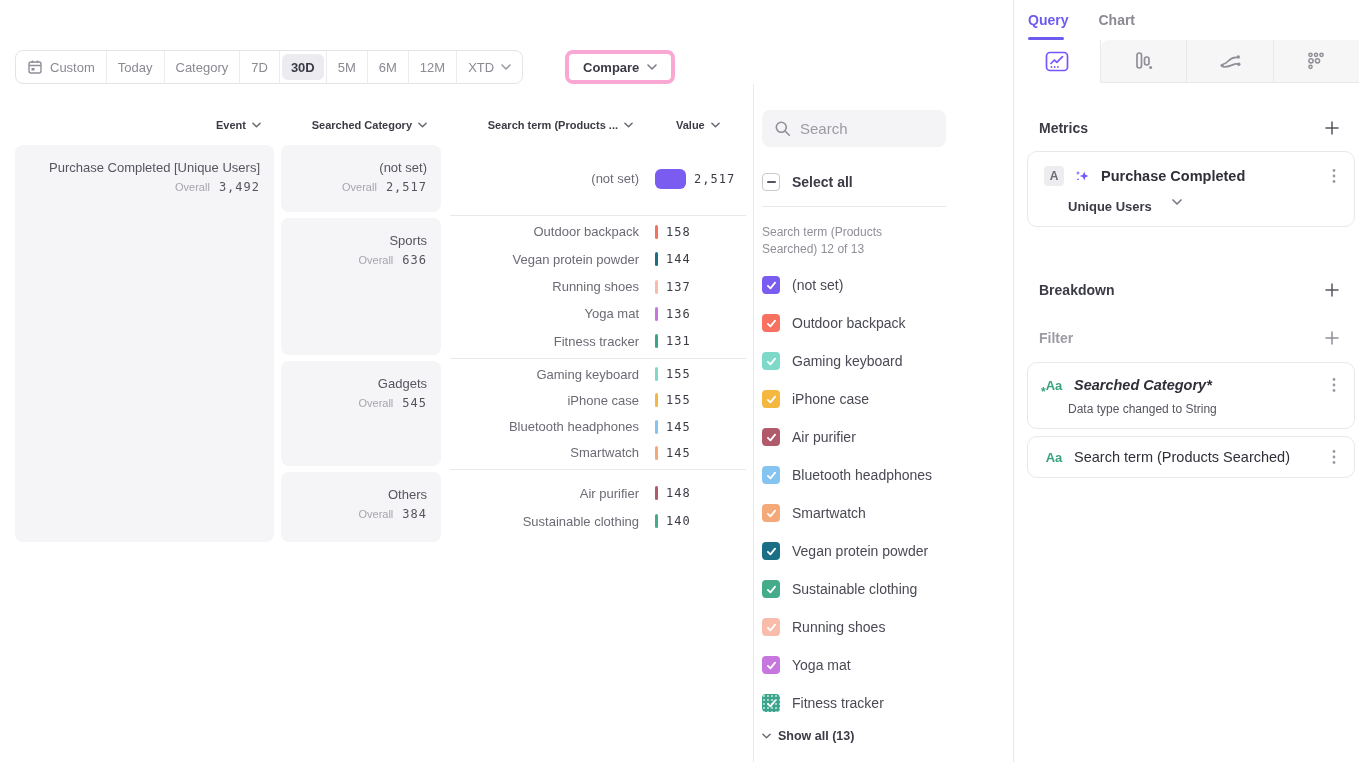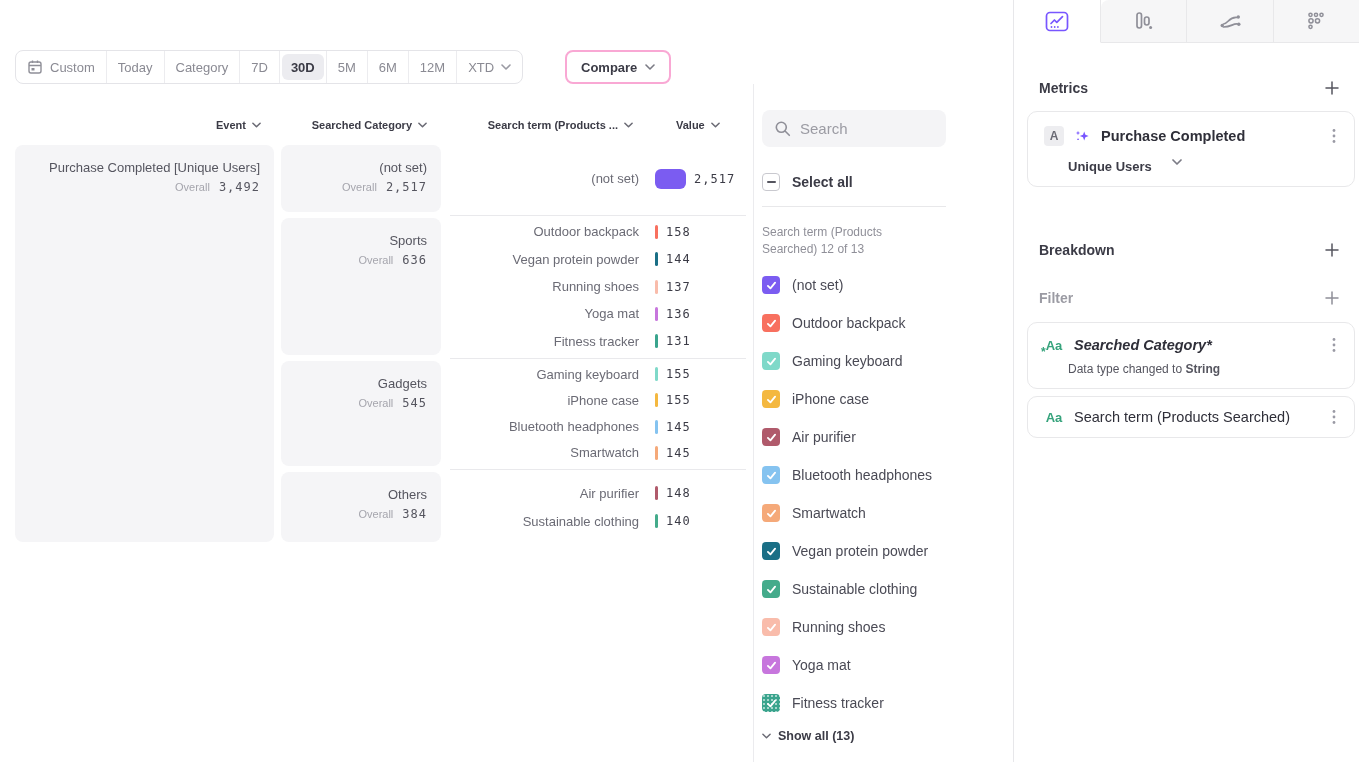--- a/index.html
+++ b/index.html
@@ -11,21 +11,21 @@
   
   .toolbar-seg { position:absolute; left:15px; top:50px; height:34px; display:flex; align-items:stretch;
     border:1px solid #e4e4e8; border-radius:8px; background:#fff; }
   .seg { display:flex; align-items:center; gap:7px; padding:0 11px; font-size:13px; font-weight:500;
     color:#8a8a93; cursor:pointer; border-left:1px solid #ececef; position:relative; white-space:nowrap; }
   .seg:first-child { border-left:none; }
   .seg.active { color:#3b3b46; font-weight:700; }
   .seg.active::before { content:''; position:absolute; inset:3px 2px; background:#ececf0; border-radius:6px; z-index:0; }
   .seg > * { position:relative; z-index:1; }
   .btn { position:absolute; height:34px; display:flex; align-items:center; gap:8px; padding:0 14px;
-    border:2px solid #f9a8d4; border-radius:8px; background:#fff; font-size:13px; font-weight:700; color:#3b3b46; cursor:pointer; }
+    border:4px solid #f9a8d4; border-radius:8px; background:#fff; font-size:13px; font-weight:700; color:#3b3b46; cursor:pointer; }
   .btn-compare { left:565px; top:50px; }
   .btn-bar { left:862px; top:51px; height:33px; border-radius:10px; }
   .chev { color:#7b7b85; flex:0 0 auto; }
   .seg .chev { color:#9a9aa3; }
 
   
   .col-head { position:absolute; top:117px; height:16px; display:flex; align-items:center; gap:6px;
     font-size:11px; font-weight:700; color:#3b3b46; cursor:pointer; }
   .col-head .chev { color:#6b6b75; }
   .h-event { left:15px; width:246px; justify-content:flex-end; }
@@ -100,21 +100,21 @@
   .kebab { width:16px; height:16px; display:flex; align-items:center; justify-content:center; cursor:pointer; flex:0 0 auto; }
   .measure-row { margin-left:24px; margin-top:13px; display:flex; gap:20px; cursor:pointer; }
   .measure-row .m { font-size:13px; font-weight:700; color:#3b3b46; }
   .mt-metrics { margin-top:36px; } .mt-card { margin-top:15px; } .mt-filter { margin-top:31px; }
   .mt-breakdown { margin-top:54px; } .mt-bcard1 { margin-top:16px; } .mt-bcard2 { margin-top:7px; }
   .aa-icon { position:relative; width:20px; flex:0 0 auto; font-size:13px; font-weight:700; color:#36a37c; text-align:center; }
   .aa-icon .ast { position:absolute; left:-3px; bottom:-6px; font-size:12px; color:#36a37c; font-style:normal; }
   .bd-label { font-size:14.5px; font-weight:500; color:#2f2f39; flex:1; }
   .bd-label.mod { font-style:italic; font-weight:700; }
   .bd-note { margin-left:24px; margin-top:9px; font-size:12px; color:#55555f; }
-  .bd-note b { font-weight:700; }
+  .bd-note b { font-weight:400; }
   .qcard.slim { padding:12px 12px 12px 16px; }
 
   svg { display:block; }
 </style>
 </head>
 <body>
 
 <div class="app">
 
   <div class="toolbar-seg">
@@ -479,20 +479,28 @@
             <svg width="9" height="6" viewBox="0 0 10 6">
               <path d="M1 1l4 4 4-4" fill="none" stroke="currentColor" stroke-width="1.6" stroke-linecap="round" stroke-linejoin="round"></path>
             </svg>
           </span>
         <span>Show all (13)</span>
       </div>
     </div>
   </div>
 
   <div class="qpanel">
+    <div class="qtabs">
+      <div class="qtab qtab-query">
+          <span>Query</span>
+        </div>
+      <div class="qtab qtab-chart">
+          <span>Chart</span>
+        </div>
+    </div>
 
     <div class="icon-tabs">
       <div class="itab active">
         <span>
           <svg width="24" height="21" viewBox="0 0 24 21" fill="none" stroke="currentColor" stroke-width="1.7">
             <rect x="1.5" y="1.5" width="21" height="18" rx="3.5"></rect>
             <path d="M6 12.5l3.4-3.5 2.4 2.4 5.7-5.7" stroke-linecap="round" stroke-linejoin="round"></path>
             <circle cx="6.5" cy="16" r="0.9" fill="currentColor" stroke="none"></circle>
             <circle cx="9.7" cy="16" r="0.9" fill="currentColor" stroke="none"></circle>
             <circle cx="12.9" cy="16" r="0.9" fill="currentColor" stroke="none"></circle>

